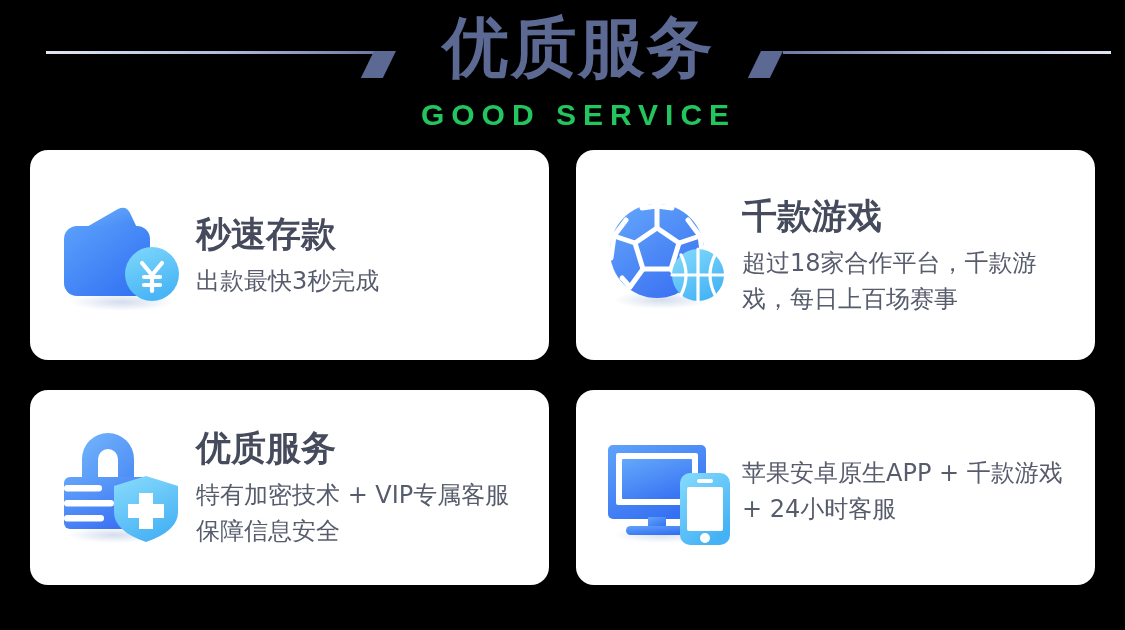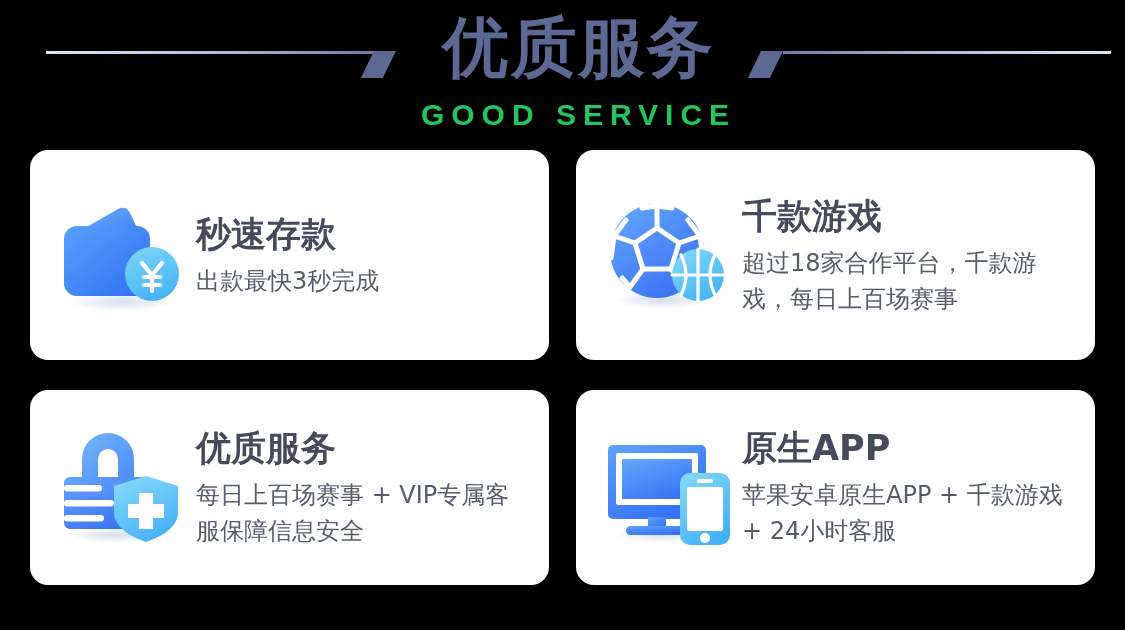--- a/index.html
+++ b/index.html
@@ -250,21 +250,21 @@
           <rect x="8" y="56" width="38" height="6.5" rx="3.2"></rect>
           <rect x="8" y="71" width="50" height="6.5" rx="3.2"></rect>
           <rect x="8" y="86" width="40" height="6.5" rx="3.2"></rect>
         </g>
         <path d="M90 47 L122 57 L122 83 Q122 102 90 113 Q58 102 58 83 L58 57 Z" fill="url(#g-shield)"></path>
         <path d="M83 64 L97 64 L97 75 L108 75 L108 89 L97 89 L97 100 L83 100 L83 89 L72 89 L72 75 L83 75 Z" fill="#ffffff"></path>
       </svg>
     </div>
     <div class="card-text">
       <div class="card-title">优质服务</div>
-      <div class="card-sub narrow">每日上百场赛事 + VIP专属客服保障信息安全</div>
+      <div class="card-sub narrow">特有加密技术 + VIP专属客服保障信息安全</div>
     </div>
   </div>
 
   <div class="card">
     <div class="card-icon">
       <svg width="136" height="118" viewBox="0 0 136 118">
         <defs>
           <linearGradient id="g-mon" x1="0" y1="0" x2="0.6" y2="1">
             <stop offset="0%" stop-color="#5fa3fb"></stop>
               <stop offset="100%" stop-color="#3670f2"></stop>
@@ -288,18 +288,17 @@
         <rect x="20" y="30" width="70" height="40" rx="1" fill="url(#g-screen)"></rect>
         <rect x="46" y="88" width="18" height="13" fill="url(#g-mon)"></rect>
         <rect x="24" y="97" width="62" height="9" rx="4.5" fill="url(#g-mon)"></rect>
         <rect x="78" y="44" width="50" height="72" rx="10" fill="url(#g-phone)"></rect>
         <rect x="85" y="58" width="36" height="44" rx="2" fill="#ffffff"></rect>
         <rect x="95" y="50" width="16" height="4" rx="2" fill="#ffffff"></rect>
         <circle cx="103" cy="109" r="5" fill="#ffffff"></circle>
       </svg>
     </div>
     <div class="card-text">
-      <div class="card-title">原生APP</div>
       <div class="card-sub narrow">苹果安卓原生APP + 千款游戏 + 24小时客服</div>
     </div>
   </div>
 
 </div>
 
 </body></html>

